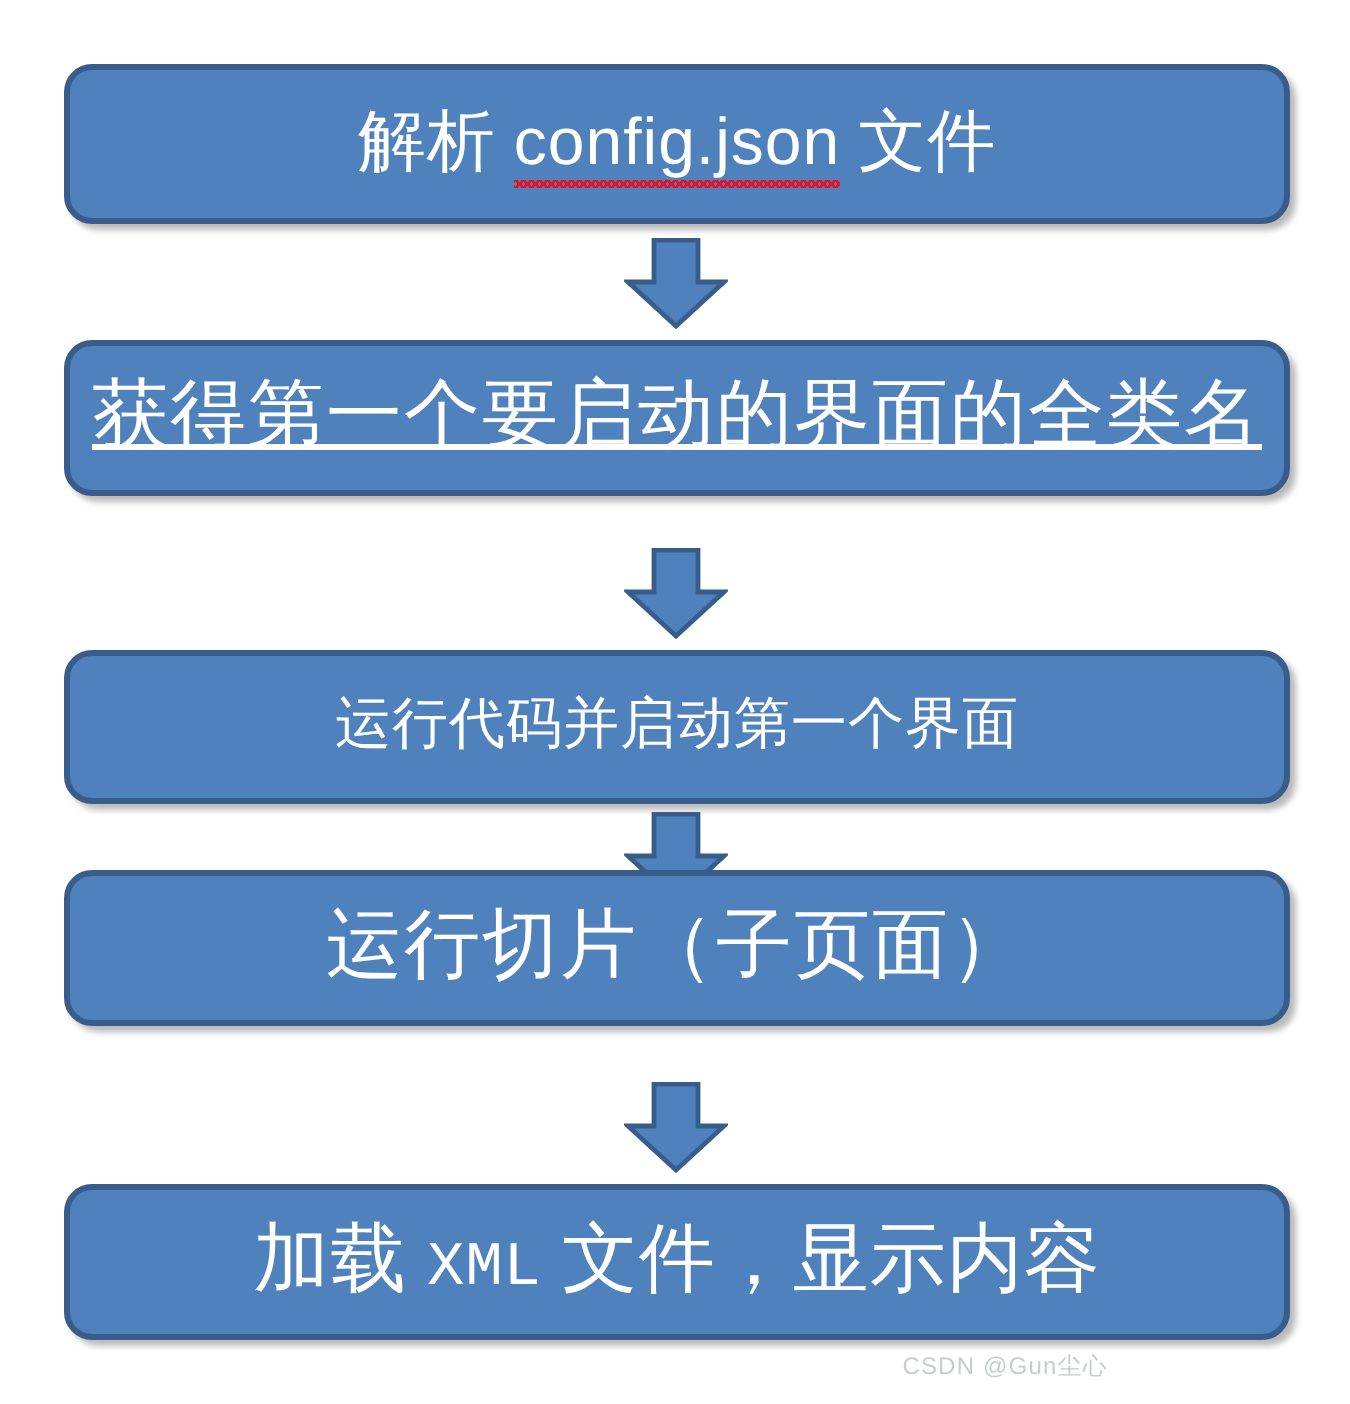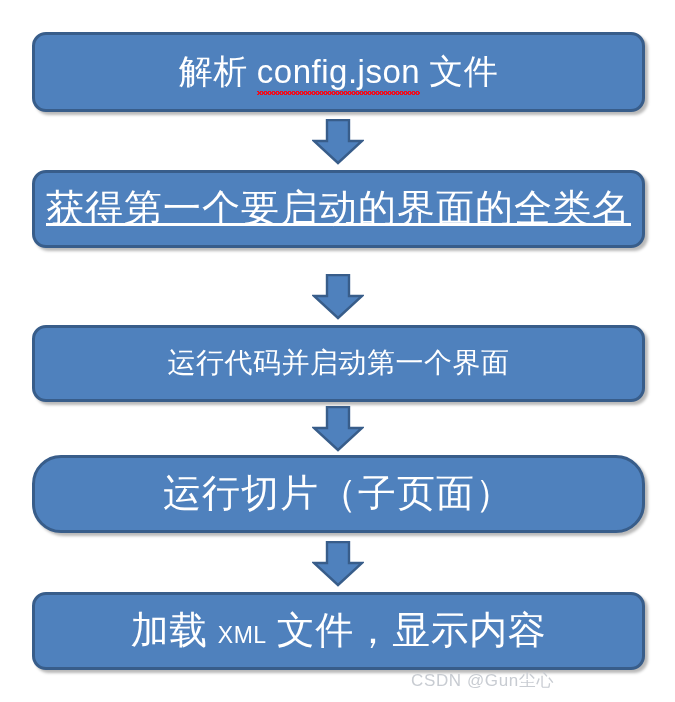--- a/index.html
+++ b/index.html
@@ -45,21 +45,21 @@
     white-space: nowrap;
     text-align: center;
     position: relative;
     display: inline-block;
   }
 
   
   #box-1 { top: 32px;  height: 80px; }
   #box-2 { top: 170px; height: 78px; }
   #box-3 { top: 325px; height: 77px; }
-  #box-4 { top: 455px; height: 78px; border-radius: 29px; }
+  #box-4 { top: 435px; height: 78px; }
   #box-5 { top: 592px; height: 78px; }
 
   
   #box-2 .flow-box-label { font-size: 38px; letter-spacing: 1px; text-decoration: underline; }
   #box-3 .flow-box-label { font-size: 28px; }
   #box-4 .flow-box-label { font-size: 38px; letter-spacing: 1px; }
   #box-5 .flow-box-label { font-size: 38px; }
 
   
   .spell-error {
@@ -79,22 +79,22 @@
         #e81123 0px, #e81123 1.4px,
         transparent 1.4px, transparent 2.8px),
       repeating-linear-gradient(45deg,
         #e81123 0px, #e81123 1.4px,
         transparent 1.4px, transparent 2.8px);
     background-size: 4px 4px;
   }
 
   
   .latin {
-    font-family: Liberation Sans, sans-serif;
-    font-size: 23px;
+    font-family: Liberation Mono, monospace;
+    font-size: 31px;
   }
 
   
   .flow-arrow {
     position: absolute;
     left: 312px;
     width: 52px;
     height: 46px;
   }
   #arrow-1 { top: 119px; }
@@ -104,21 +104,21 @@
 
   .flow-arrow svg { display: block; width: 52px; height: 46px; }
 
   
   #watermark {
     position: absolute;
     right: 14px;
     bottom: 10px;
     color: #c8ccd2;
     font-family: "Liberation Sans", "DejaVu Sans", sans-serif;
-    font-size: 17px;
+    font-size: 12px;
     letter-spacing: 0.6px;
     white-space: nowrap;
     user-select: none;
     margin-top: 12px;
   }
 </style>
 </head>
 <body>
 
 <div id="flow-canvas">

